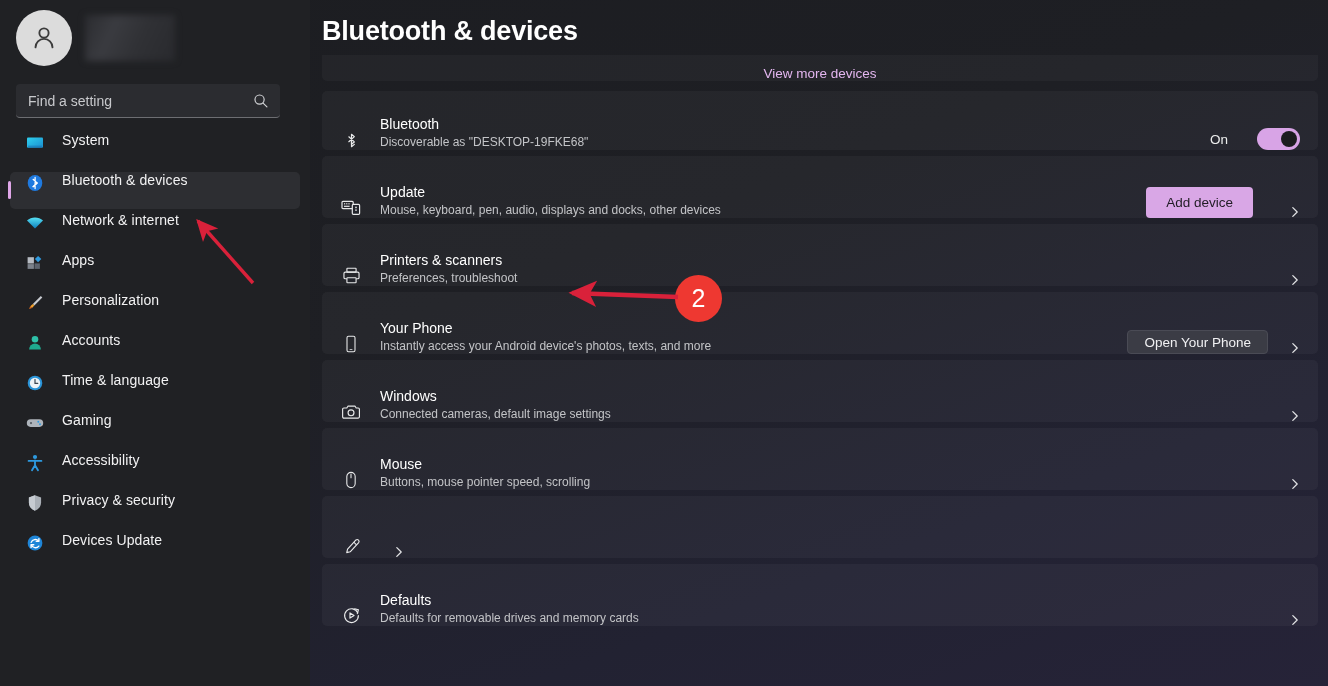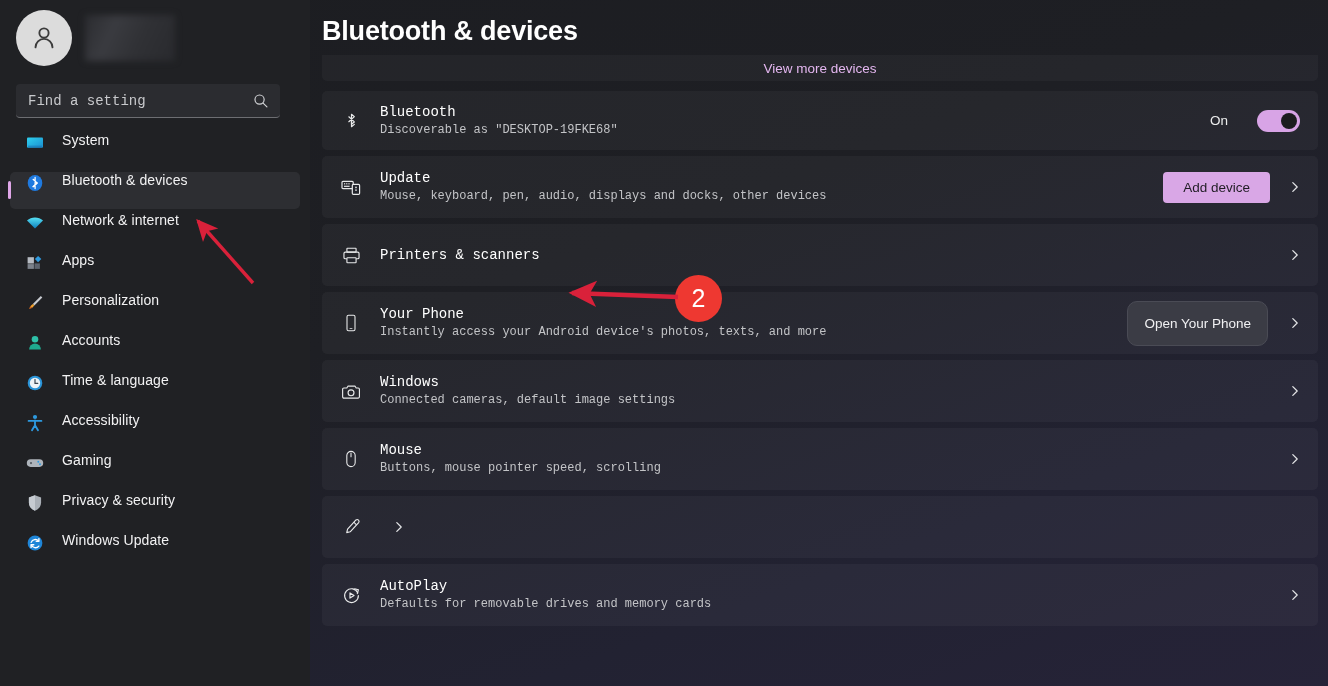--- a/index.html
+++ b/index.html
@@ -67,21 +67,21 @@
   }
   .searchbox {
     width: 100%;
     height: 100%;
     box-sizing: border-box;
     background: #2b2c30;
     border: none;
     border-radius: 4px;
     border-bottom: 1px solid #6d6e72;
     color: #d6d7da;
-    font-family: Liberation Mono, monospace;
+    font-family: Liberation Sans, sans-serif;
     font-size: 14px;
     padding: 0 34px 0 12px;
     outline: none;
   }
   .searchbox::placeholder { color: #c8c9cc; opacity: 1; }
   .search-icon {
     position: absolute;
     right: 10px;
     top: 8px;
     width: 18px;
@@ -152,21 +152,21 @@
     padding: 0 10px 0 12px;
     box-sizing: border-box;
     overflow: hidden;
   }
   .card {
     border-radius: 5px;
     margin-bottom: 6px;
     position: relative;
     box-sizing: border-box;
     display: flex;
-    align-items: center;
+    align-items: flex-end;
     padding: 0 14px 0 16px;
   }
   .card.viewmore {
     height: 26px;
     justify-content: center;
     background: rgba(255,255,255,0.035);
     border-radius: 0 0 5px 5px;
     margin-bottom: 10px;
     padding: 0;
   }
@@ -185,21 +185,20 @@
     flex: 0 0 26px;
     display: flex;
     align-items: center;
     justify-content: center;
     margin-right: 16px;
     color: #e8e9ea;
   }
   .rowtext {
     flex: 1 1 auto;
     min-width: 0;
-    font-family: Liberation Mono, monospace;
   }
   .rowtitle {
     font-size: 14px;
     color: #ffffff;
     line-height: 17px;
   }
   .rowsub {
     font-size: 12px;
     color: #c3c4c7;
     line-height: 16px;
@@ -241,30 +240,30 @@
   .btn-accent {
     background: #d9a7e6;
     color: #201c24;
     font-size: 13.5px;
     border: none;
     border-radius: 4px;
     height: 31px;
     padding: 0 20px;
     font-family: "Liberation Sans", sans-serif;
     cursor: pointer;
-    margin-right: 6px;
+    margin-right: 23px;
     white-space: nowrap;
   }
   .btn-neutral {
     background: #3b3c45;
     color: #f0f0f2;
     font-size: 13.5px;
     border: 1px solid #4a4b55;
-    border-radius: 10px;
-    height: 45px;
+    border-radius: 4px;
+    height: 24px;
     padding: 0 16px;
     font-family: "Liberation Sans", sans-serif;
     cursor: pointer;
     margin-right: 8px;
     white-space: nowrap;
   }
 
   
   .anno-layer {
     position: absolute;
@@ -397,58 +396,58 @@
             <circle cx="10" cy="10" r="5.2" fill="#eef3f7"></circle>
             <path d="M10 6.3v4h2.8" fill="none" stroke="#3b4650" stroke-width="1.2" stroke-linecap="round"></path>
           </svg>
         </span>
         <span class="navlabel">Time &amp; language</span>
       </div>
 
       <div class="navitem">
         <span class="navicon">
           <svg width="20" height="20" viewBox="0 0 20 20">
-            <circle cx="10" cy="4" r="2.1" fill="#2d9ae0"></circle>
-            <path d="M3.6 7.9h12.8M10 7.3v5.2M10 12.2l-3 5.1M10 12.2l3 5.1" fill="none" stroke="#2d9ae0" stroke-width="1.85" stroke-linecap="round"></path>
-          </svg>
-        </span>
-        <span class="navlabel">Accessibility</span>
-      </div>
-
-      <div class="navitem">
-        <span class="navicon">
-          <svg width="20" height="20" viewBox="0 0 20 20">
             <rect x="1.8" y="6.3" width="16.4" height="7.6" rx="3.8" fill="#aeb4bb"></rect>
             <circle cx="6" cy="10.1" r="1.1" fill="#555b63"></circle>
             <circle cx="13.3" cy="8.8" r=".95" fill="#2d9ae0"></circle>
             <circle cx="15" cy="11.2" r=".95" fill="#2d9ae0"></circle>
           </svg>
         </span>
         <span class="navlabel">Gaming</span>
       </div>
 
       <div class="navitem">
         <span class="navicon">
           <svg width="20" height="20" viewBox="0 0 20 20">
+            <circle cx="10" cy="4" r="2.1" fill="#2d9ae0"></circle>
+            <path d="M3.6 7.9h12.8M10 7.3v5.2M10 12.2l-3 5.1M10 12.2l3 5.1" fill="none" stroke="#2d9ae0" stroke-width="1.85" stroke-linecap="round"></path>
+          </svg>
+        </span>
+        <span class="navlabel">Accessibility</span>
+      </div>
+
+      <div class="navitem">
+        <span class="navicon">
+          <svg width="20" height="20" viewBox="0 0 20 20">
             <path d="M10 2.3l6.1 2.3v5c0 4-2.5 6.9-6.1 8.1-3.6-1.2-6.1-4.1-6.1-8.1v-5z" fill="#aab0b7"></path>
             <path d="M10 2.3v15.4c-3.6-1.2-6.1-4.1-6.1-8.1v-5z" fill="#c6cbd1"></path>
           </svg>
         </span>
         <span class="navlabel">Privacy &amp; security</span>
       </div>
 
       <div class="navitem">
         <span class="navicon">
           <svg width="20" height="20" viewBox="0 0 20 20">
             <circle cx="10" cy="10" r="7.4" fill="#1f86d8"></circle>
             <path d="M13.6 8.1A4.3 4.3 0 0 0 6.2 9.4M6.4 11.9a4.3 4.3 0 0 0 7.4 1.2" fill="none" stroke="#ffffff" stroke-width="1.35" stroke-linecap="round"></path>
             <path d="M13.9 5.6v2.7h-2.7M6.1 14.4v-2.7h2.7" fill="none" stroke="#ffffff" stroke-width="1.35" stroke-linecap="round" stroke-linejoin="round"></path>
           </svg>
         </span>
-        <span class="navlabel">Windows Update</span>
+        <span class="navlabel">Devices Update</span>
       </div>
 
     </div>
   </div>
 
   <div class="main">
 
     <div class="page-title">Bluetooth &amp; devices</div>
 
     <div class="cards">
@@ -504,20 +503,21 @@
       <div class="card row tall">
         <span class="rowicon">
           <svg width="21" height="21" viewBox="0 0 22 22">
             <rect x="6.2" y="3.4" width="9.6" height="4" rx=".6" fill="none" stroke="#e8e9ea" stroke-width="1.2"></rect>
             <rect x="3.1" y="7.4" width="15.8" height="7" rx="1.4" fill="none" stroke="#e8e9ea" stroke-width="1.2"></rect>
             <rect x="6.2" y="13.4" width="9.6" height="5.2" rx=".6" fill="#22242b" stroke="#e8e9ea" stroke-width="1.2"></rect>
           </svg>
         </span>
         <span class="rowtext">
           <span class="rowtitle" style="display:block">Printers &amp; scanners</span>
+          <span class="rowsub" style="display:block">Preferences, troubleshoot</span>
         </span>
         <span class="chev">
           <svg width="12" height="12" viewBox="0 0 12 12">
               <path d="M3.8 1.6L8.2 6l-4.4 4.4" fill="none" stroke="#e3e4e6" stroke-width="1.25" stroke-linecap="round" stroke-linejoin="round"></path>
             </svg>
         </span>
       </div>
 
       <div class="card row tall">
         <span class="rowicon">
@@ -590,21 +590,21 @@
 
       <div class="card row tall">
         <span class="rowicon">
           <svg width="21" height="21" viewBox="0 0 22 22">
             <path d="M17.6 8.3A7.2 7.2 0 1 0 18.2 11" fill="none" stroke="#e8e9ea" stroke-width="1.2" stroke-linecap="round"></path>
             <path d="M14.4 3.9l3.9 1.2-1.2 3.9" fill="none" stroke="#e8e9ea" stroke-width="1.2" stroke-linecap="round" stroke-linejoin="round"></path>
             <path d="M9.4 8.3l4.3 2.7-4.3 2.7z" fill="none" stroke="#e8e9ea" stroke-width="1.2" stroke-linejoin="round"></path>
           </svg>
         </span>
         <span class="rowtext">
-          <span class="rowtitle" style="display:block">AutoPlay</span>
+          <span class="rowtitle" style="display:block">Defaults</span>
           <span class="rowsub" style="display:block">Defaults for removable drives and memory cards</span>
         </span>
         <span class="chev">
           <svg width="12" height="12" viewBox="0 0 12 12">
               <path d="M3.8 1.6L8.2 6l-4.4 4.4" fill="none" stroke="#e3e4e6" stroke-width="1.25" stroke-linecap="round" stroke-linejoin="round"></path>
             </svg>
         </span>
       </div>
 
     </div>

